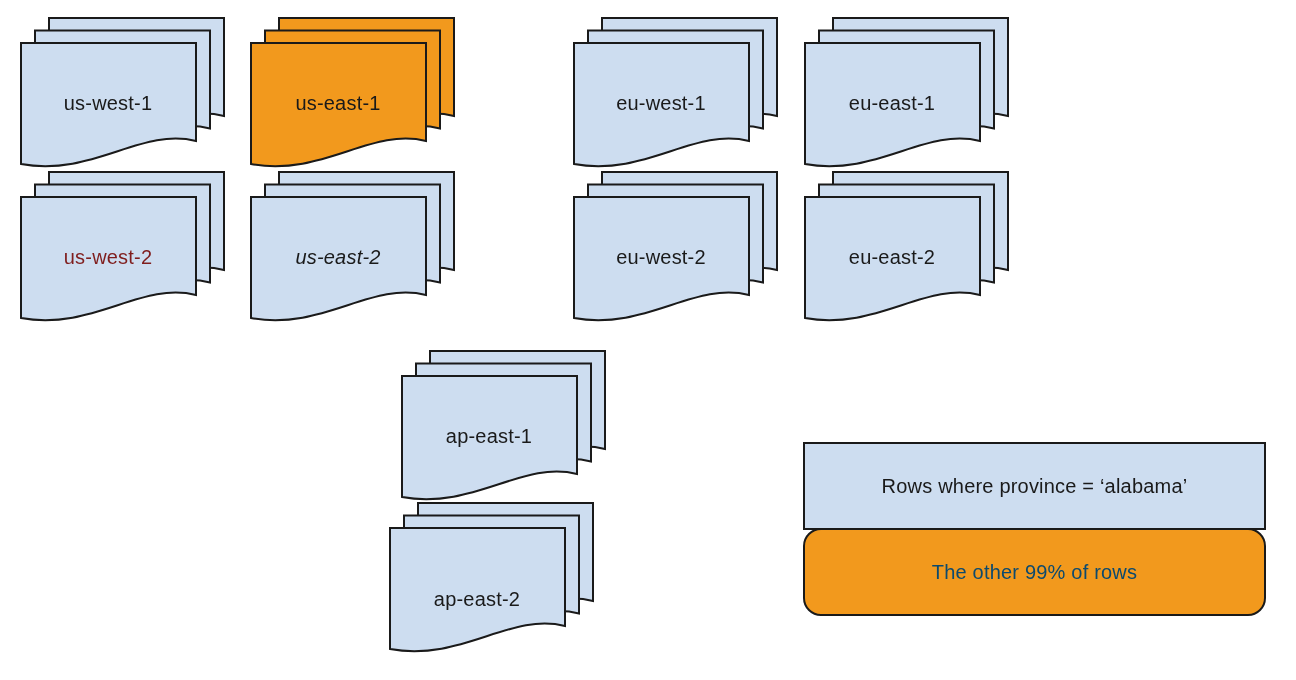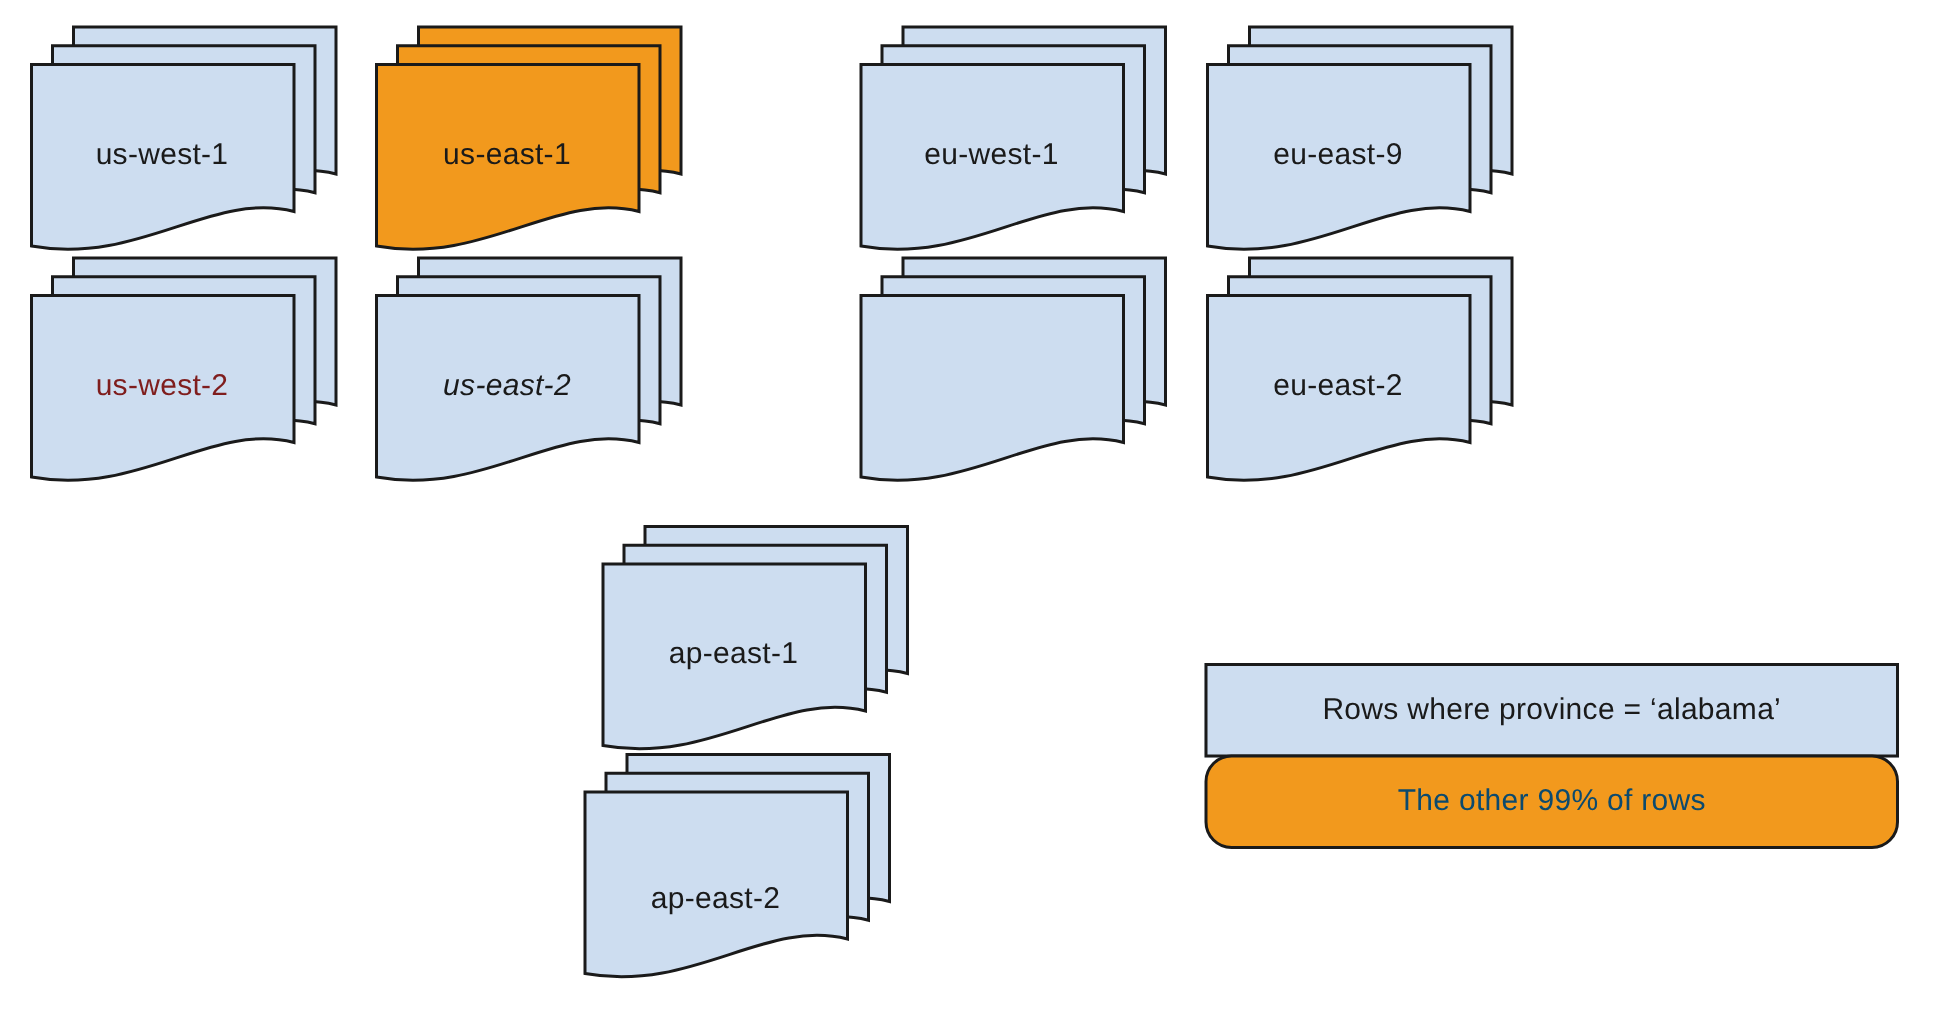--- a/index.html
+++ b/index.html
@@ -22,21 +22,21 @@
     display: flex; align-items: center; justify-content: center;
     font-size: 20px;
     letter-spacing: 0.2px;
     white-space: nowrap;
     pointer-events: none;
   }
   .legend { position: absolute; display: flex; flex-direction: column; }
   .legend-row {
     box-sizing: border-box;
     border: 2px solid #1a1a1a;
-    height: 63px;
+    height: 88px;
     display: flex; align-items: center; justify-content: center;
     font-size: 20px;
     letter-spacing: 0.2px;
     white-space: nowrap;
   }
   .legend-row + .legend-row { margin-top: -2px; }
 </style>
 </head>
 <body>
 
@@ -65,21 +65,21 @@
           <path class="sheet" d="M 0 0 L 175 0 L 175 98 C 120 84, 72 134, 0 121 Z" transform="translate(1,26)" fill="#cdddf0" stroke="#1a1a1a"></path>
         </svg>
         <div class="stack-label" style="color: rgb(26, 26, 26);">eu-west-1</div>
       </div>
       <div class="stack" style="left: 804px; top: 17px;">
         <svg width="210" height="164">
           <path class="sheet" d="M 0 0 L 175 0 L 175 98 C 120 84, 72 134, 0 121 Z" transform="translate(29,1)" fill="#cdddf0" stroke="#1a1a1a"></path>
           <path class="sheet" d="M 0 0 L 175 0 L 175 98 C 120 84, 72 134, 0 121 Z" transform="translate(15,13.5)" fill="#cdddf0" stroke="#1a1a1a"></path>
           <path class="sheet" d="M 0 0 L 175 0 L 175 98 C 120 84, 72 134, 0 121 Z" transform="translate(1,26)" fill="#cdddf0" stroke="#1a1a1a"></path>
         </svg>
-        <div class="stack-label" style="color: rgb(26, 26, 26);">eu-east-9</div>
+        <div class="stack-label" style="color: rgb(26, 26, 26);">eu-east-1</div>
       </div>
       <div class="stack" style="left: 20px; top: 171px;">
         <svg width="210" height="164">
           <path class="sheet" d="M 0 0 L 175 0 L 175 98 C 120 84, 72 134, 0 121 Z" transform="translate(29,1)" fill="#cdddf0" stroke="#1a1a1a"></path>
           <path class="sheet" d="M 0 0 L 175 0 L 175 98 C 120 84, 72 134, 0 121 Z" transform="translate(15,13.5)" fill="#cdddf0" stroke="#1a1a1a"></path>
           <path class="sheet" d="M 0 0 L 175 0 L 175 98 C 120 84, 72 134, 0 121 Z" transform="translate(1,26)" fill="#cdddf0" stroke="#1a1a1a"></path>
         </svg>
         <div class="stack-label" style="color: #7f1d1d;">us-west-2</div>
       </div>
       <div class="stack" style="left: 250px; top: 171px;">
@@ -89,20 +89,21 @@
           <path class="sheet" d="M 0 0 L 175 0 L 175 98 C 120 84, 72 134, 0 121 Z" transform="translate(1,26)" fill="#cdddf0" stroke="#1a1a1a"></path>
         </svg>
         <div class="stack-label" style="color: rgb(26, 26, 26); font-style: italic;">us-east-2</div>
       </div>
       <div class="stack" style="left: 573px; top: 171px;">
         <svg width="210" height="164">
           <path class="sheet" d="M 0 0 L 175 0 L 175 98 C 120 84, 72 134, 0 121 Z" transform="translate(29,1)" fill="#cdddf0" stroke="#1a1a1a"></path>
           <path class="sheet" d="M 0 0 L 175 0 L 175 98 C 120 84, 72 134, 0 121 Z" transform="translate(15,13.5)" fill="#cdddf0" stroke="#1a1a1a"></path>
           <path class="sheet" d="M 0 0 L 175 0 L 175 98 C 120 84, 72 134, 0 121 Z" transform="translate(1,26)" fill="#cdddf0" stroke="#1a1a1a"></path>
         </svg>
+        <div class="stack-label" style="color: rgb(26, 26, 26);">eu-west-2</div>
       </div>
       <div class="stack" style="left: 804px; top: 171px;">
         <svg width="210" height="164">
           <path class="sheet" d="M 0 0 L 175 0 L 175 98 C 120 84, 72 134, 0 121 Z" transform="translate(29,1)" fill="#cdddf0" stroke="#1a1a1a"></path>
           <path class="sheet" d="M 0 0 L 175 0 L 175 98 C 120 84, 72 134, 0 121 Z" transform="translate(15,13.5)" fill="#cdddf0" stroke="#1a1a1a"></path>
           <path class="sheet" d="M 0 0 L 175 0 L 175 98 C 120 84, 72 134, 0 121 Z" transform="translate(1,26)" fill="#cdddf0" stroke="#1a1a1a"></path>
         </svg>
         <div class="stack-label" style="color: rgb(26, 26, 26);">eu-east-2</div>
       </div>
       <div class="stack" style="left: 401px; top: 350px;">

